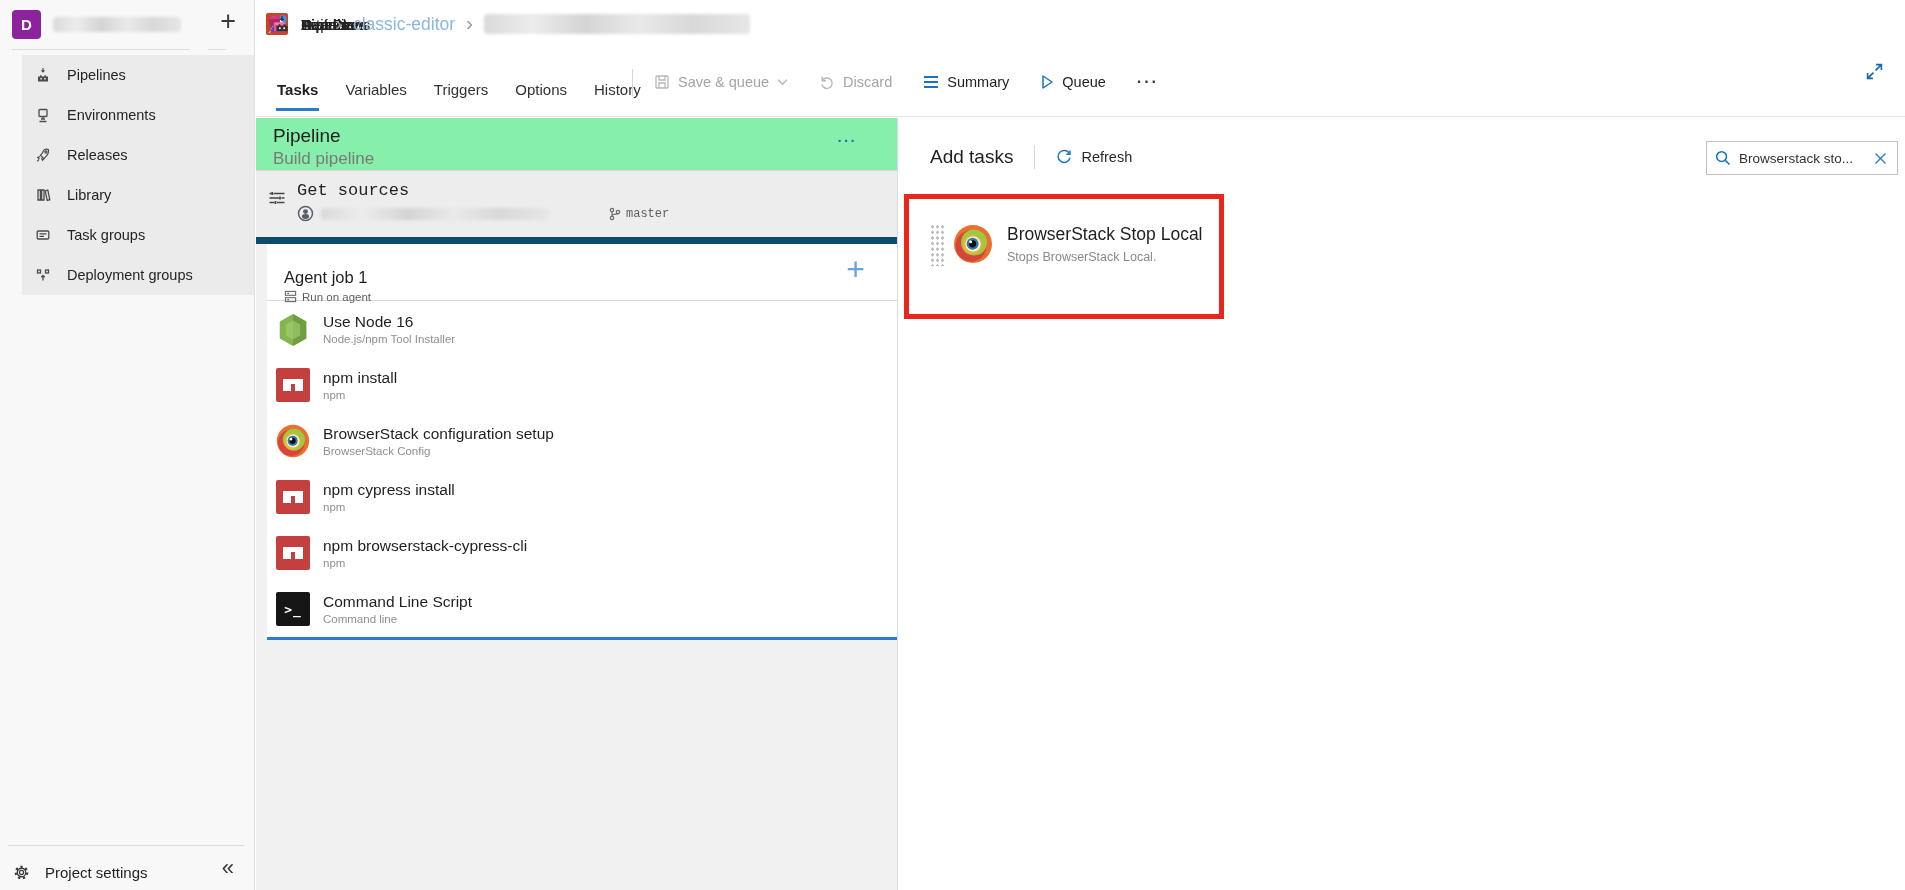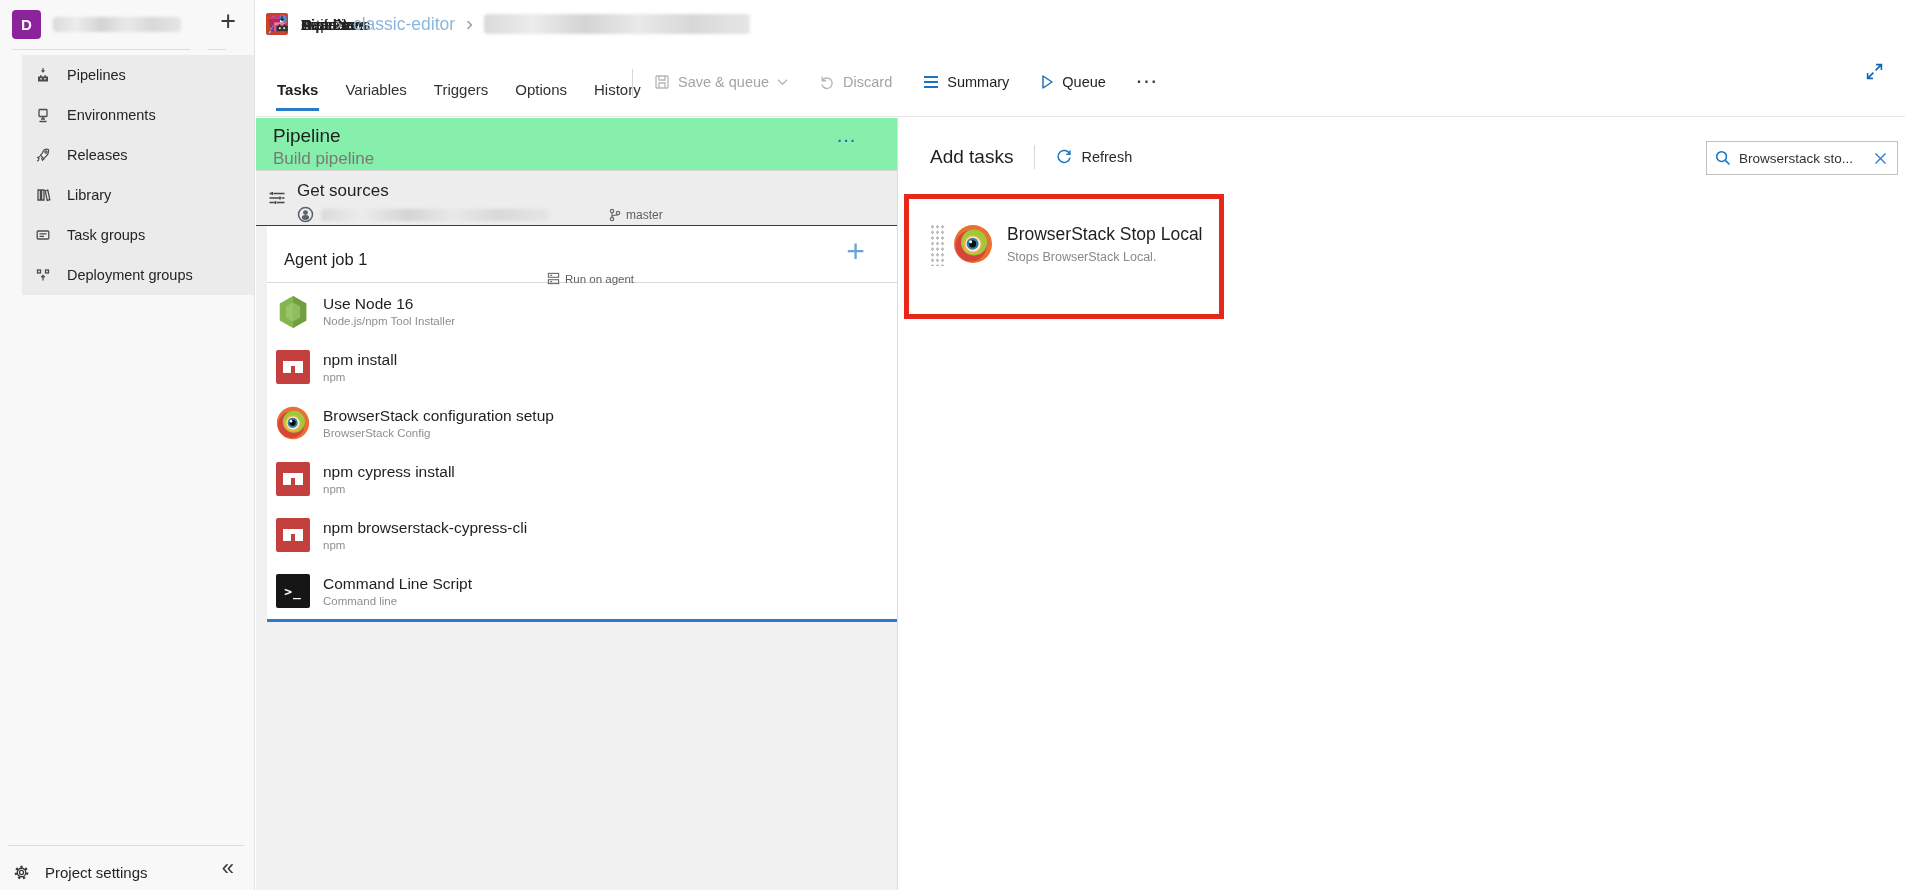--- a/index.html
+++ b/index.html
@@ -74,34 +74,34 @@
   .panel-mid {
     position:absolute; left:0; top:118px; width:642px; bottom:0;
     background:#f1f1f1; border-right:1px solid #dcdcdc;
   }
   .pipe-head { background:#86efac; height:52px; position:relative; padding:7px 16px 0 17px; }
   .pipe-title { font-size:19px; color:#201f1e; }
   .pipe-sub { font-size:17px; color:#7b7977; margin-top:2px; }
   .pipe-more { position:absolute; right:40px; top:14px; color:#1a73c0; font-weight:bold; font-size:15px; letter-spacing:1.5px; cursor:pointer; }
 
   .get-sources {
-    background:#ededed; border-top:1px solid #d8d8d8; border-bottom:1px solid #0c4a6e;
-    height:56px; position:relative; padding:10px 0 0 41px; cursor:pointer;
+    background:#ededed; border-top:1px solid #d8d8d8; border-bottom:7px solid #0c4a6e;
+    height:74px; position:relative; padding:10px 0 0 41px; cursor:pointer;font-family:Liberation Mono, monospace;
   }
   .gs-icon { position:absolute; left:12px; top:18px; }
   .gs-title { font-size:17px; color:#252423; }
   .gs-line2 { display:flex; align-items:center; margin-top:5px; }
   .gs-repo-blur { width:228px; height:12px; margin-left:7px; }
   .gs-branch { display:flex; align-items:center; margin-left:60px; color:#605e5c; font-size:12px; }
   .gs-branch .t { margin-left:5px; }
 
   .agent-wrap { margin-left:11px; background:#fff; }
   .agent-head { height:57px; border-bottom:1px solid #d8d8d8; position:relative; padding:8px 0 0 17px; cursor:pointer; }
   .agent-title { font-size:16.5px; color:#201f1e;margin-top:16px; }
-  .agent-sub { display:flex; align-items:center; margin-top:3px; color:#605e5c; font-size:11.5px;justify-content:center; }
+  .agent-sub { display:flex; align-items:center; margin-top:3px; color:#605e5c; font-size:11.5px; }
   .agent-sub .t { margin-left:5px; }
   .agent-add { position:absolute; right:32px; top:7px; font-size:32px; font-weight:200; color:#6ba3d6; cursor:pointer; }
 
   .task-row { height:56px; display:flex; align-items:center; padding-left:9px; cursor:pointer; background:#fff; }
   .task-ic { width:34px; height:34px; flex:none; position:relative; }
   .task-txt { margin-left:13px; }
   .task-name { font-size:15.5px; color:#201f1e; }
   .task-type { font-size:11.5px; color:#908f8d; margin-top:2px; }
   .insert-line { height:3px; background:#2c7bd0; }
 

